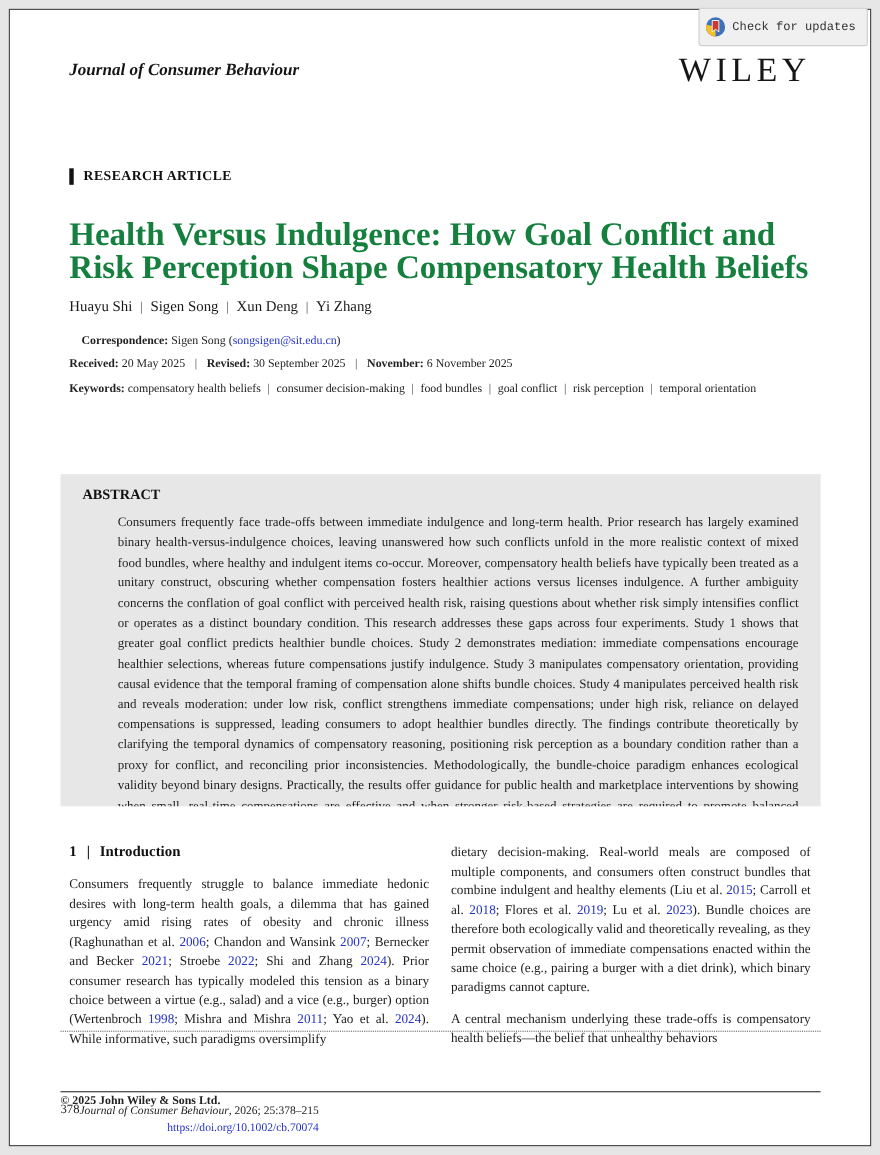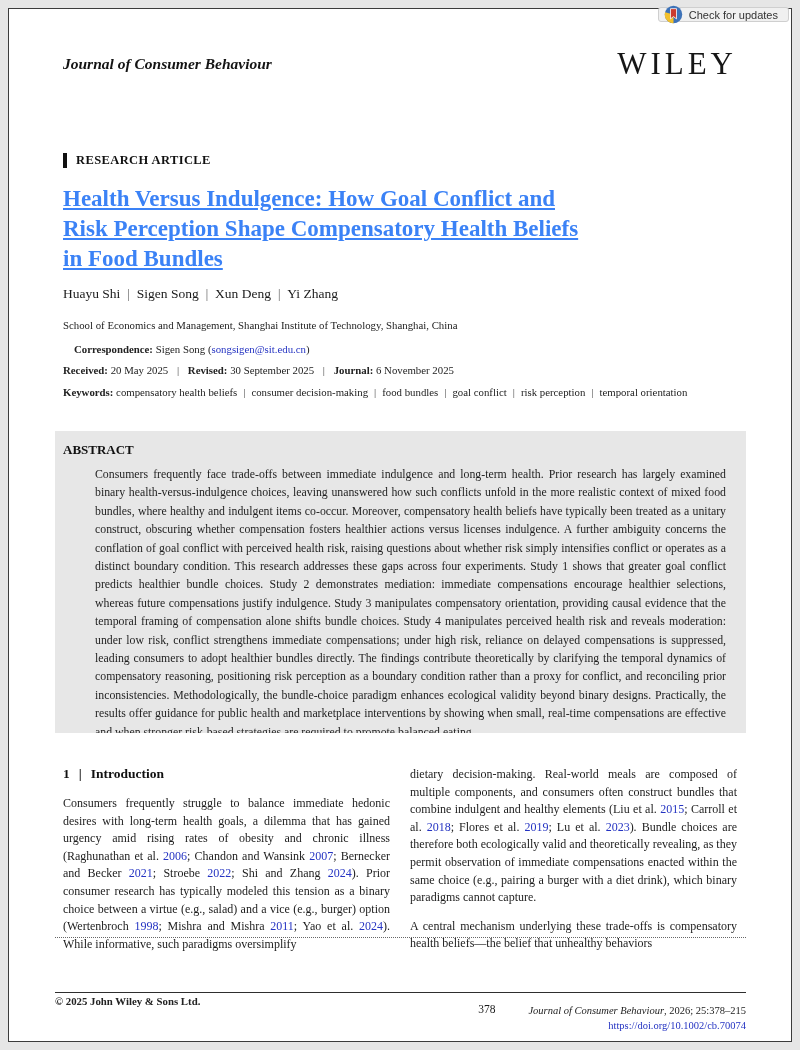--- a/index.html
+++ b/index.html
@@ -14,29 +14,29 @@
     position: absolute;
     left: 8px; top: 8px; right: 8px; bottom: 8px;
     background: #ffffff;
     border: 1.5px solid #3c3c3c;
   }
 
   
   .update-badge {
     position: absolute;
     top: -2px; right: 2px;
-    height: 15px;
+    height: 35px;
     background: #f0f0f0;
     border: 1px solid #cfcfcf;
     border-radius: 3px;
     display: flex;
     align-items: center;
     gap: 6px;
     padding: 0 10px 0 5px;
-    font-family: Liberation Sans, sans-serif;
+    font-family: Liberation Mono, monospace;
     font-size: 11px;
     color: #333;
     cursor: pointer;
   }
   .update-badge svg { display: block; }
 
   
   .header {
     position: absolute;
     top: 34px; left: 54px; right: 54px;
@@ -63,36 +63,35 @@
   .article-head {
     position: absolute;
     top: 144px; left: 54px; right: 54px;
   }
   .article-type {
     display: flex;
     align-items: center;
     font-size: 12.5px;
     font-weight: bold;
     letter-spacing: 0.4px;
-    margin-bottom: 16px;
+    margin-bottom: 31px;
     color: #111;
   }
   .type-bar {
     display: inline-block;
     width: 4px; height: 15px;
     background: #111;
     margin-right: 9px;
   }
   .page-title {
-    font-size: 23px;
+    font-size: 30px;
     font-weight: bold;
     line-height: 30px;
-    color: #3b82f6;
+    color: #15803d;
     margin-bottom: 12px;
-    text-decoration: underline;
   }
   .page-title .list-item-text { display: block; }
   .authors {
     font-size: 13.5px;
     margin-bottom: 17px;
     color: #1a1a1a;
   }
   .authors .sep { padding: 0 7px; color: #555; font-size: 12px; }
   .meta-line {
     font-size: 10.8px;
@@ -107,21 +106,21 @@
     color: #2433c2;
     text-decoration: none;
   }
 
   
   .abstract-box {
     position: absolute;
     top: 422px; left: 46px; right: 45px;
     height: 302px;
     background: #e7e7e7;
-    padding: 11px 20px 0 8px;
+    padding: 11px 20px 0 20px;
     overflow: hidden;
   }
   .abstract-heading {
     font-size: 13px;
     font-weight: bold;
     margin-bottom: 7px;
     color: #111;
   }
   .abstract-body {
     font-size: 11.8px;
@@ -172,23 +171,22 @@
   }
   .solid-rule {
     position: absolute;
     top: 983px; left: 46px; right: 45px;
     border-top: 1.5px solid #2e2e2e;
   }
   .footer-row {
     position: absolute;
     top: 994px; left: 46px; right: 45px;
     display: flex;
-    justify-content: flex-end;
+    justify-content: flex-start;
     align-items: flex-start;
-    gap: 33px;
   }
   .page-number { font-size: 11.5px; color: #1a1a1a; }
   .footer-right { text-align: right; font-size: 10.5px; line-height: 15px; }
   .citation-journal { font-style: italic; }
   .doi { display: block; }
 </style>
 </head>
 <body>
 
 <div class="page">
@@ -211,41 +209,39 @@
 
   <div class="article-head">
     <div class="article-type">
       <span class="type-bar"></span>
       <span>RESEARCH ARTICLE</span>
     </div>
 
     <h1 class="page-title">
         <span class="list-item-text">Health Versus Indulgence: How Goal Conflict and</span>
         <span class="list-item-text">Risk Perception Shape Compensatory Health Beliefs</span>
-        <span class="list-item-text">in Food Bundles</span>
       </h1>
 
     <div class="authors"><span class="list-item-text">Huayu Shi</span><span class="sep">|</span><span class="list-item-text">Sigen Song</span><span class="sep">|</span><span class="list-item-text">Xun Deng</span><span class="sep">|</span><span class="list-item-text">Yi Zhang</span></div>
 
-    <div class="meta-line">School of Economics and Management, Shanghai Institute of Technology, Shanghai, China</div>
 
     <div class="meta-line corr">
       <b>Correspondence:</b>
       <span>Sigen Song</span>
       <span>(</span><a class="link">songsigen@sit.edu.cn</a><span>)</span>
     </div>
 
     <div class="meta-line dates">
       <b>Received:</b>
       <span>20 May 2025</span>
       <span class="sep">|</span>
       <b>Revised:</b>
       <span>30 September 2025</span>
       <span class="sep">|</span>
-      <b>Journal:</b>
+      <b>November:</b>
       <span>6 November 2025</span>
     </div>
 
     <div class="meta-line">
       <b>Keywords:</b>
       <span><span class="list-item-text">compensatory health beliefs</span><span class="sep">|</span><span class="list-item-text">consumer decision-making</span><span class="sep">|</span><span class="list-item-text">food bundles</span><span class="sep">|</span><span class="list-item-text">goal conflict</span><span class="sep">|</span><span class="list-item-text">risk perception</span><span class="sep">|</span><span class="list-item-text">temporal orientation</span></span>
     </div>
   </div>
 
   <div class="abstract-box">

